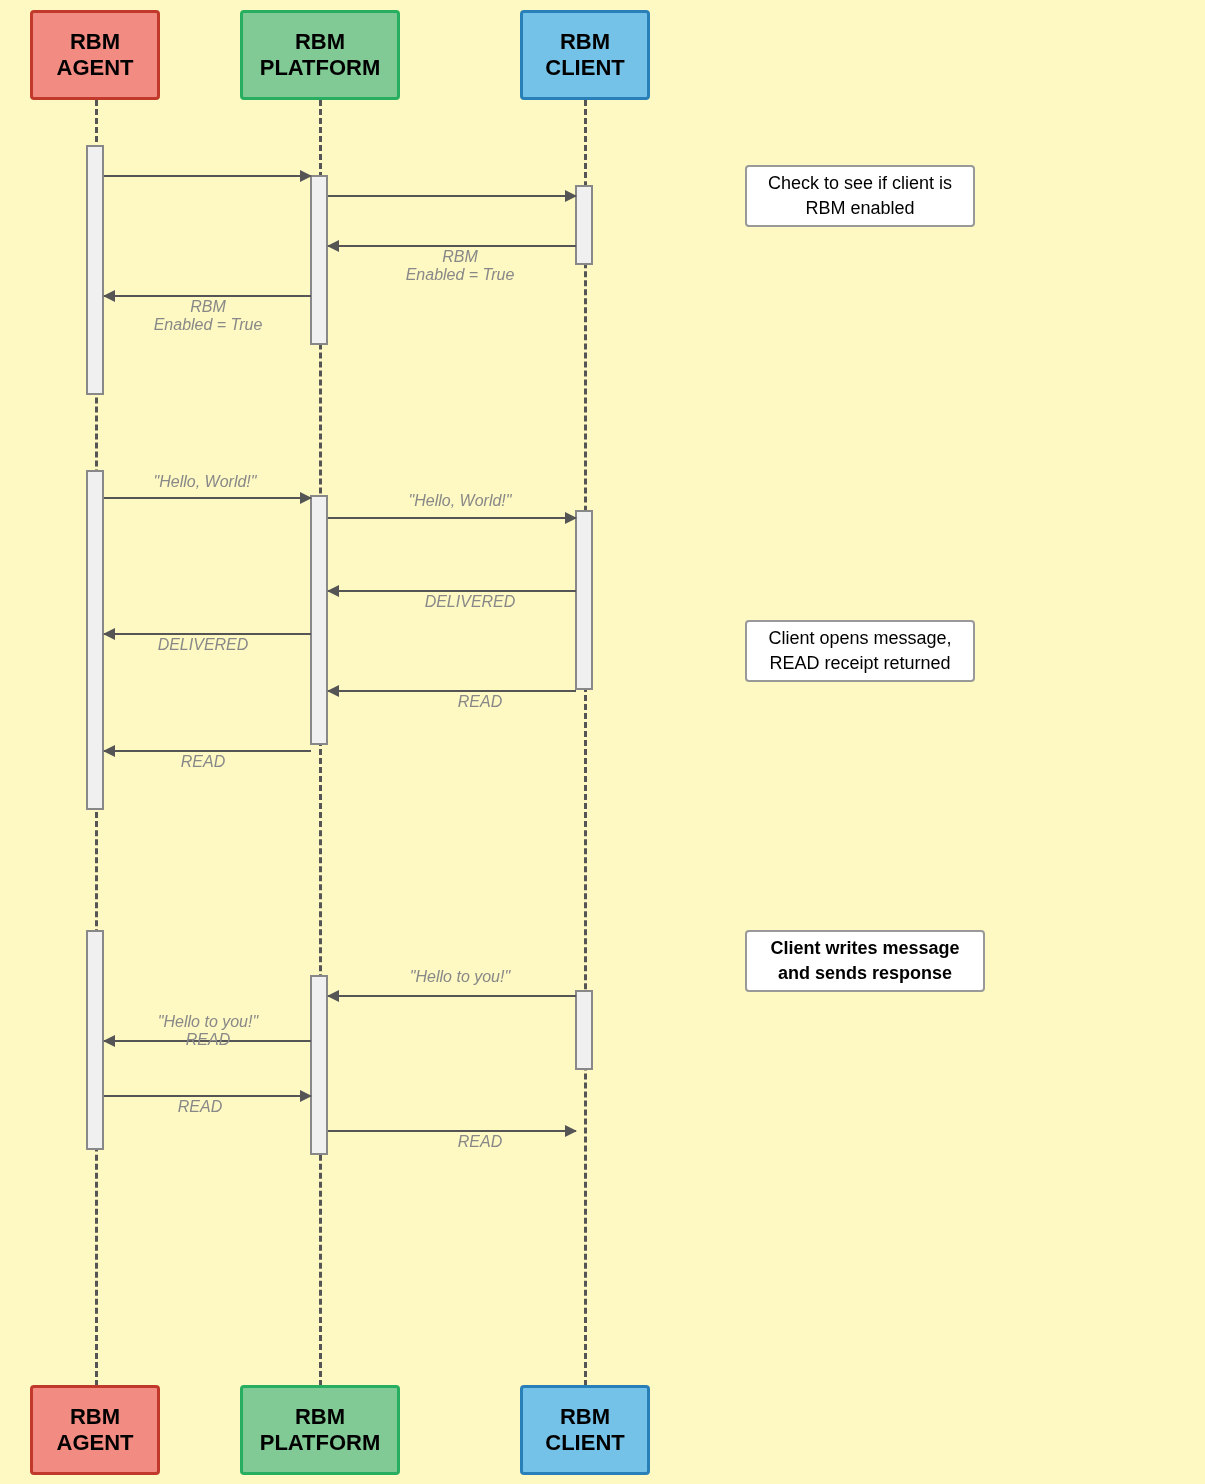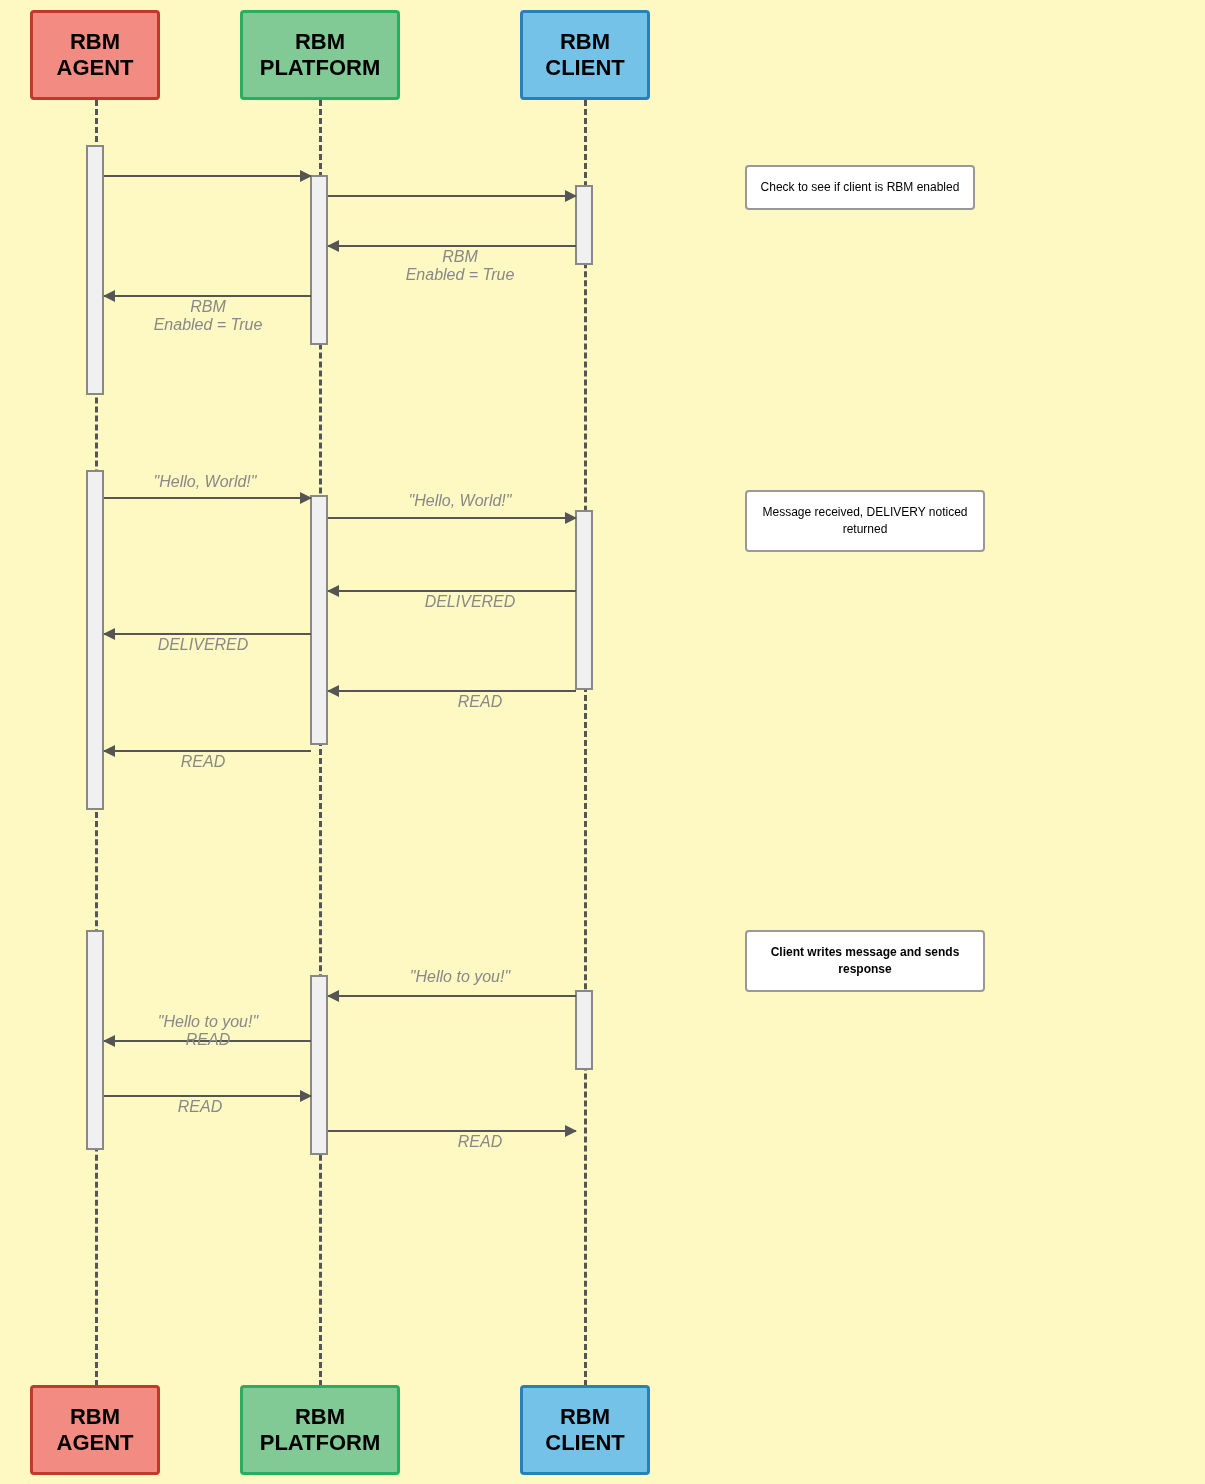--- a/index.html
+++ b/index.html
@@ -93,22 +93,22 @@
       font-style: italic;
       text-align: center;
     }
 
     
     .note-box {
       position: absolute;
       border: 2px solid #999;
       background: #fff;
       border-radius: 4px;
-      padding: 12px 10px;
-      font-size: 12px;
+      padding: 4px 10px;
+      font-size: 18px;
       text-align: center;
       line-height: 1.4;
     }
   </style>
 </head>
 <body>
 
 <div class="diagram">
 
   <div class="actor-box actor-agent" style="left:30px; top:10px; width:130px; height:90px;">
@@ -164,34 +164,34 @@
   <div class="arrow-line" style="left:104px; top:497px; width:207px;"></div>
   <div class="arrow-label" style="left:110px; top:473px; width:190px;">
     <span>"Hello, World!"</span>
   </div>
 
   <div class="arrow-line" style="left:328px; top:517px; width:248px;"></div>
   <div class="arrow-label" style="left:360px; top:492px; width:200px;">
     <span>"Hello, World!"</span>
   </div>
 
-  <div class="note-box" style="left:745px; top:490px; width:240px;">
-    <span>Message received, DELIVERY noticed returned</span>
-  </div>
 
   <div class="arrow-line arrow-left" style="left:328px; top:590px; width:248px;"></div>
   <div class="arrow-label" style="left:380px; top:593px; width:180px;">
     <span>DELIVERED</span>
   </div>
 
   <div class="arrow-line arrow-left" style="left:104px; top:633px; width:207px;"></div>
   <div class="arrow-label" style="left:108px; top:636px; width:190px;">
     <span>DELIVERED</span>
   </div>
 
+  <div class="note-box" style="left:745px; top:620px; width:230px;">
+    <span>Client opens message, READ receipt returned</span>
+  </div>
 
   <div class="arrow-line arrow-left" style="left:328px; top:690px; width:248px;"></div>
   <div class="arrow-label" style="left:420px; top:693px; width:120px;">
     <span>READ</span>
   </div>
 
   <div class="arrow-line arrow-left" style="left:104px; top:750px; width:207px;"></div>
   <div class="arrow-label" style="left:108px; top:753px; width:190px;">
     <span>READ</span>
   </div>

